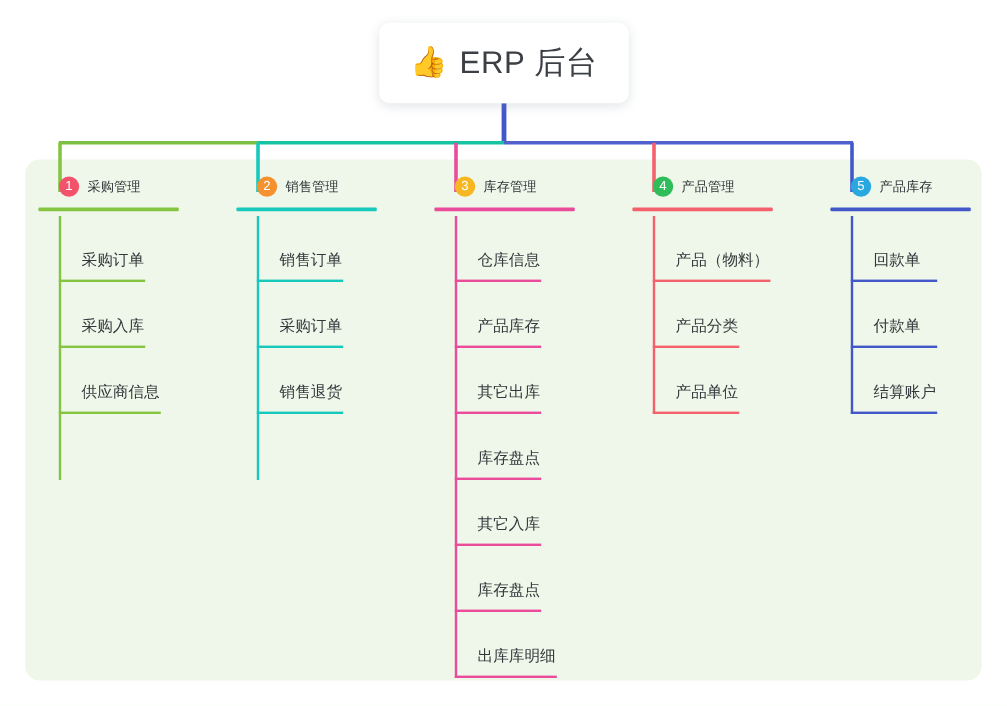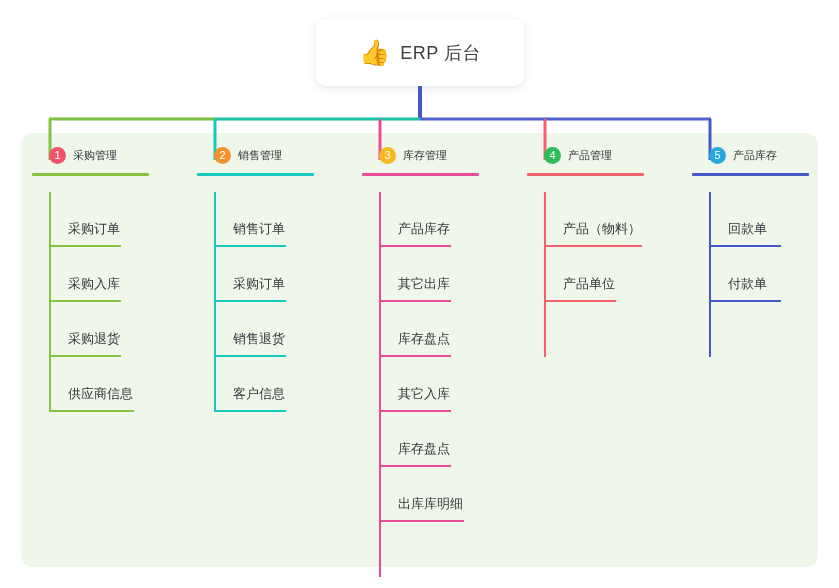--- a/index.html
+++ b/index.html
@@ -35,21 +35,21 @@
     justify-content: center;
     gap: 10px;
     box-sizing: border-box;
   }
   #root-node .thumb {
     font-size: 25px;
     line-height: 1;
     color: #f2b632;
   }
   #root-node .root-label {
-    font-size: 18px;
+    font-size: 26px;
     color: #3c3f44;
     letter-spacing: 0.5px;
     white-space: nowrap;
   }
   
   #wires {
     position: absolute;
     left: 0; top: 0;
     width: 839px;
     height: 588px;
@@ -93,21 +93,21 @@
     color: #2f3338;
     white-space: nowrap;
   }
   .col-rule {
     margin-top: 7px;
     height: 3px;
     border-radius: 1px;
   }
   .col-items {
     position: relative;
-    margin-top: 16px;
+    margin-top: 4px;
   }
   .spine {
     position: absolute;
     left: 17px;
     top: 0;
     width: 2px;
   }
   .leaf {
     position: relative;
     height: 55px;
@@ -163,24 +163,20 @@
           <div class="spine" style="background: rgb(132, 196, 65); height: 220px;"></div>
           <div class="leaf">
             <span class="leaf-text">采购订单</span>
             <div class="leaf-rule" style="width: 72px; background: rgb(132, 196, 65);"></div>
           </div>
           <div class="leaf">
             <span class="leaf-text">采购入库</span>
             <div class="leaf-rule" style="width: 72px; background: rgb(132, 196, 65);"></div>
           </div>
           <div class="leaf">
-            <span class="leaf-text">采购退货</span>
-            <div class="leaf-rule" style="width: 72px; background: rgb(132, 196, 65);"></div>
-          </div>
-          <div class="leaf">
             <span class="leaf-text">供应商信息</span>
             <div class="leaf-rule" style="width: 85px; background: rgb(132, 196, 65);"></div>
           </div>
         </div>
       </div>
       <div class="column" style="left: 197px;">
         <div class="col-head">
           <span class="badge" style="background: rgb(245, 146, 47);">2</span>
           <span class="col-title">销售管理</span>
         </div>
@@ -192,35 +188,35 @@
             <div class="leaf-rule" style="width: 72px; background: rgb(23, 201, 188);"></div>
           </div>
           <div class="leaf">
             <span class="leaf-text">采购订单</span>
             <div class="leaf-rule" style="width: 72px; background: rgb(23, 201, 188);"></div>
           </div>
           <div class="leaf">
             <span class="leaf-text">销售退货</span>
             <div class="leaf-rule" style="width: 72px; background: rgb(23, 201, 188);"></div>
           </div>
-          <div class="leaf">
-            <span class="leaf-text">客户信息</span>
-            <div class="leaf-rule" style="width: 72px; background: rgb(23, 201, 188);"></div>
-          </div>
         </div>
       </div>
       <div class="column" style="left: 362px;">
         <div class="col-head">
           <span class="badge" style="background: rgb(246, 183, 35);">3</span>
           <span class="col-title">库存管理</span>
         </div>
         <div class="col-rule" style="width: 117px; background: rgb(234, 76, 155);"></div>
         <div class="col-items">
           <div class="spine" style="background: rgb(234, 76, 155); height: 385px;"></div>
           <div class="leaf">
+            <span class="leaf-text">仓库信息</span>
+            <div class="leaf-rule" style="width: 72px; background: rgb(234, 76, 155);"></div>
+          </div>
+          <div class="leaf">
             <span class="leaf-text">产品库存</span>
             <div class="leaf-rule" style="width: 72px; background: rgb(234, 76, 155);"></div>
           </div>
           <div class="leaf">
             <span class="leaf-text">其它出库</span>
             <div class="leaf-rule" style="width: 72px; background: rgb(234, 76, 155);"></div>
           </div>
           <div class="leaf">
             <span class="leaf-text">库存盘点</span>
             <div class="leaf-rule" style="width: 72px; background: rgb(234, 76, 155);"></div>
@@ -245,20 +241,24 @@
           <span class="col-title">产品管理</span>
         </div>
         <div class="col-rule" style="width: 117px; background: rgb(244, 97, 108);"></div>
         <div class="col-items">
           <div class="spine" style="background: rgb(244, 97, 108); height: 165px;"></div>
           <div class="leaf">
             <span class="leaf-text">产品（物料）</span>
             <div class="leaf-rule" style="width: 98px; background: rgb(244, 97, 108);"></div>
           </div>
           <div class="leaf">
+            <span class="leaf-text">产品分类</span>
+            <div class="leaf-rule" style="width: 72px; background: rgb(244, 97, 108);"></div>
+          </div>
+          <div class="leaf">
             <span class="leaf-text">产品单位</span>
             <div class="leaf-rule" style="width: 72px; background: rgb(244, 97, 108);"></div>
           </div>
         </div>
       </div>
       <div class="column" style="left: 692px;">
         <div class="col-head">
           <span class="badge" style="background: rgb(41, 168, 224);">5</span>
           <span class="col-title">产品库存</span>
         </div>
@@ -266,17 +266,21 @@
         <div class="col-items">
           <div class="spine" style="background: rgb(66, 88, 201); height: 165px;"></div>
           <div class="leaf">
             <span class="leaf-text">回款单</span>
             <div class="leaf-rule" style="width: 72px; background: rgb(66, 88, 201);"></div>
           </div>
           <div class="leaf">
             <span class="leaf-text">付款单</span>
             <div class="leaf-rule" style="width: 72px; background: rgb(66, 88, 201);"></div>
           </div>
+          <div class="leaf">
+            <span class="leaf-text">结算账户</span>
+            <div class="leaf-rule" style="width: 72px; background: rgb(66, 88, 201);"></div>
+          </div>
         </div>
       </div>
     </div>
 
 </div>
 
 </body></html>

